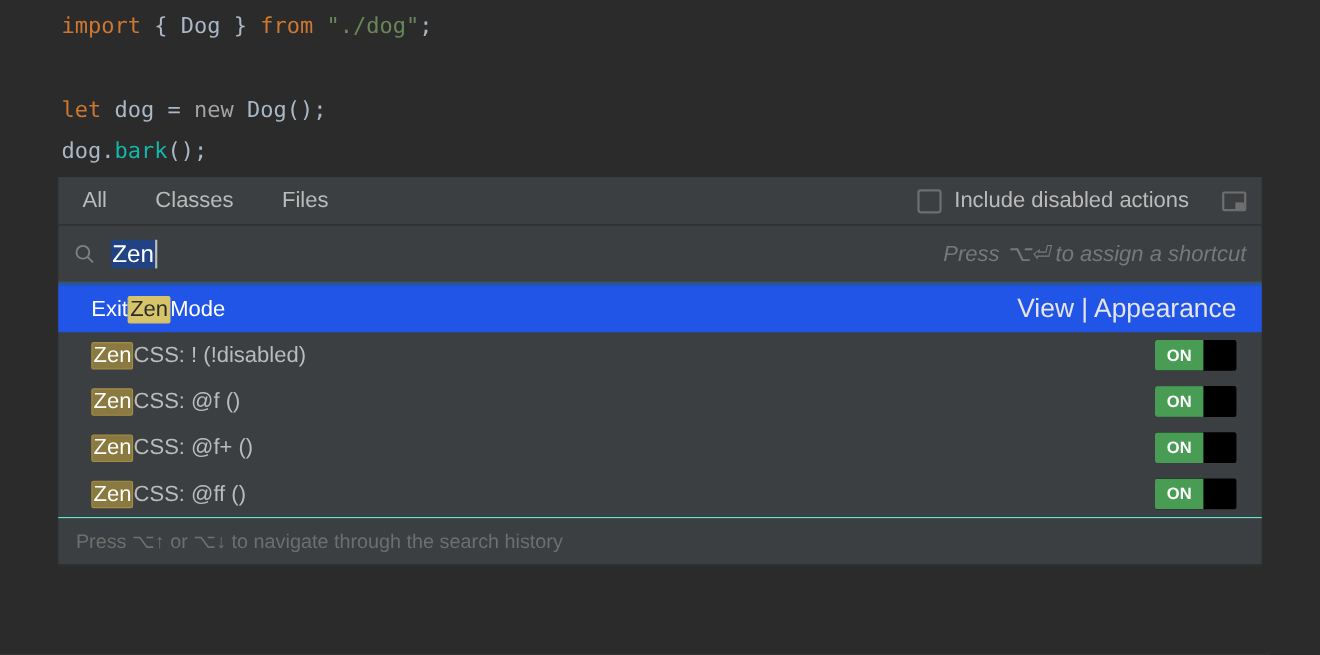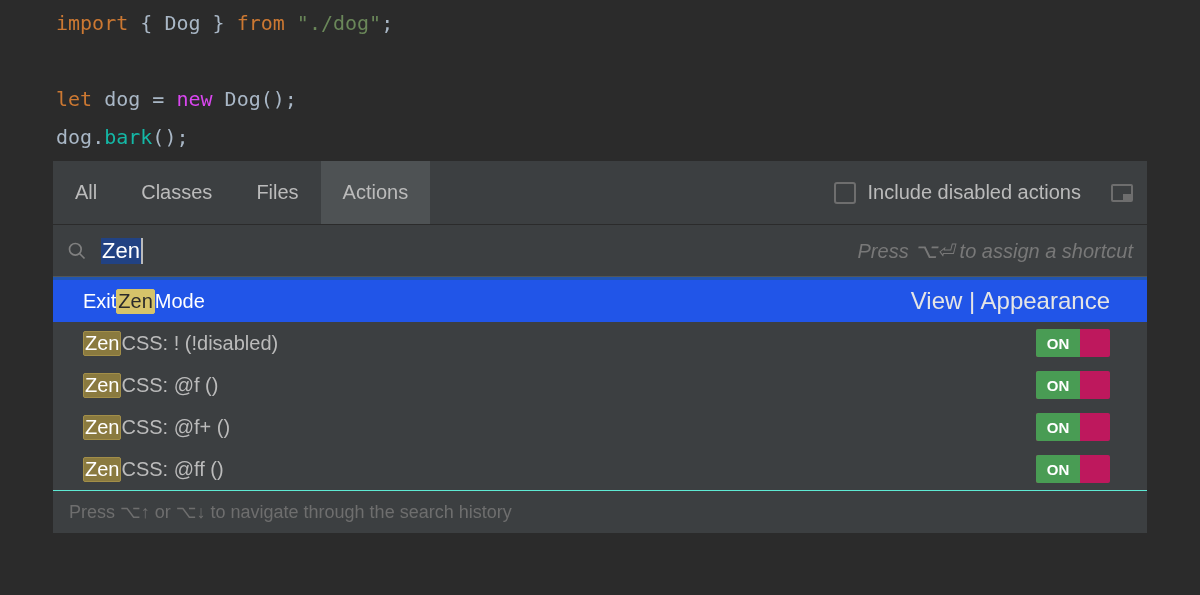--- a/index.html
+++ b/index.html
@@ -16,38 +16,38 @@
       overflow: hidden;
     }
     .code-area {
       padding: 4px 56px;
       font-family: 'Menlo', 'Consolas', monospace;
       font-size: 20px;
       line-height: 1.9;
     }
     .kw-import { color: #cc7832; }
     .kw-let { color: #cc7832; }
-    .kw-new { color: #d946ef; }
+    .kw-new { color: #a3a3a3; }
     .kw-from { color: #cc7832; }
     .punct { color: #a9b7c6; }
     .ident { color: #a9b7c6; }
     .class-name { color: #a9b7c6; }
     .string { color: #6a8759; }
     .method { color: #14b8a6; }
     .code-line { white-space: pre; }
     
     .search-panel {
       margin: 0 52px;
       background: #3c3f41;
       border: 1px solid #2b2b2b;
     }
     .tabs-row {
       display: flex;
       align-items: center;
-      height: 64px;
+      height: 44px;
       border-bottom: 1px solid #2b2b2b;
     }
     .tab {
       padding: 0 22px;
       height: 100%;
       display: flex;
       align-items: center;
       font-size: 20px;
       color: #bbbbbb;
       cursor: pointer;
@@ -124,21 +124,21 @@
       white-space: nowrap;
       font-style: italic;
     }
     .results {
       border-top: 3px solid #2155b0;
     }
     .result-row {
       display: flex;
       align-items: center;
       height: 42px;
-      padding: 0 37px 0 30px;
+      padding: 0 23px 0 30px;
       font-size: 20px;
       color: #bbbbbb;
     }
     .result-row.selected {
       background: #2155e8;
       color: #ffffff;
     }
     .result-label { flex: 1; display: flex; align-items: center; }
     .match-highlight {
       background: #8a7a3f;
@@ -152,21 +152,21 @@
       color: #2b2b2b;
       border-color: #d6c36a;
     }
     .result-meta {
       color: #e5e5e5;
       font-size: 24px;
     }
     .toggle {
       width: 74px;
       height: 28px;
-      background: #be185d;
+      background: #000000;
       border-radius: 2px;
       display: flex;
       align-items: center;
       overflow: hidden;
       margin-left: 16px;
     }
     .toggle-on {
       width: 44px;
       height: 100%;
       background: #499c54;
@@ -192,21 +192,20 @@
   <div class="code-line">&nbsp;</div>
   <div class="code-line"><span class="kw-let">let</span><span> </span><span class="ident">dog</span><span class="punct"> = </span><span class="kw-new">new</span><span> </span><span class="class-name">Dog</span><span class="punct">();</span></div>
   <div class="code-line"><span class="ident">dog</span><span class="punct">.</span><span class="method">bark</span><span class="punct">();</span></div>
 </div>
 
 <div class="search-panel">
   <div class="tabs-row">
     <div class="tab">All</div>
     <div class="tab">Classes</div>
     <div class="tab">Files</div>
-    <div class="tab active">Actions</div>
     <div class="tabs-spacer"></div>
     <div class="include-disabled">
       <div class="checkbox"></div>
       <span>Include disabled actions</span>
       <div class="window-icon"></div>
     </div>
   </div>
   <div class="search-row">
     <svg class="search-icon" viewBox="0 0 24 24" fill="none" stroke="#808080" stroke-width="2">
       <circle cx="10" cy="10" r="7"></circle>

